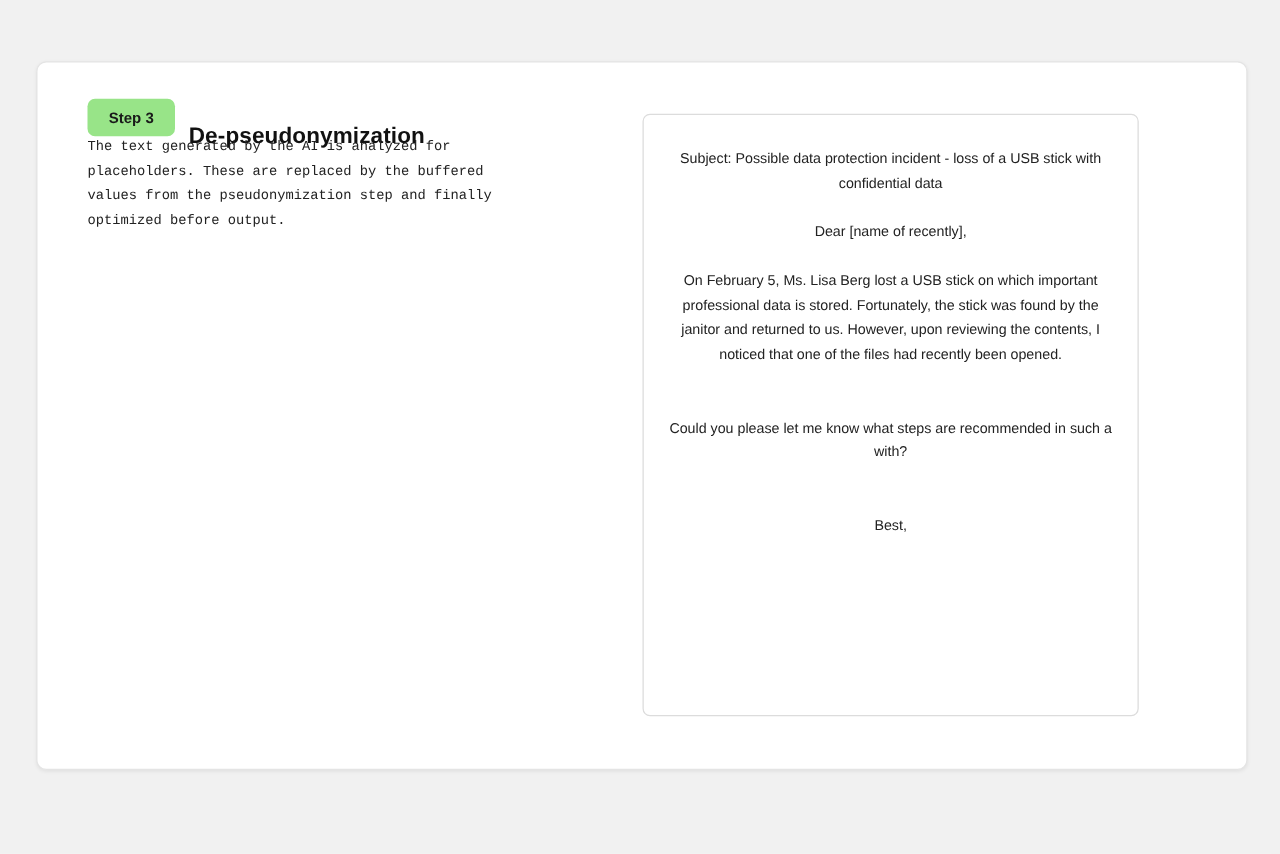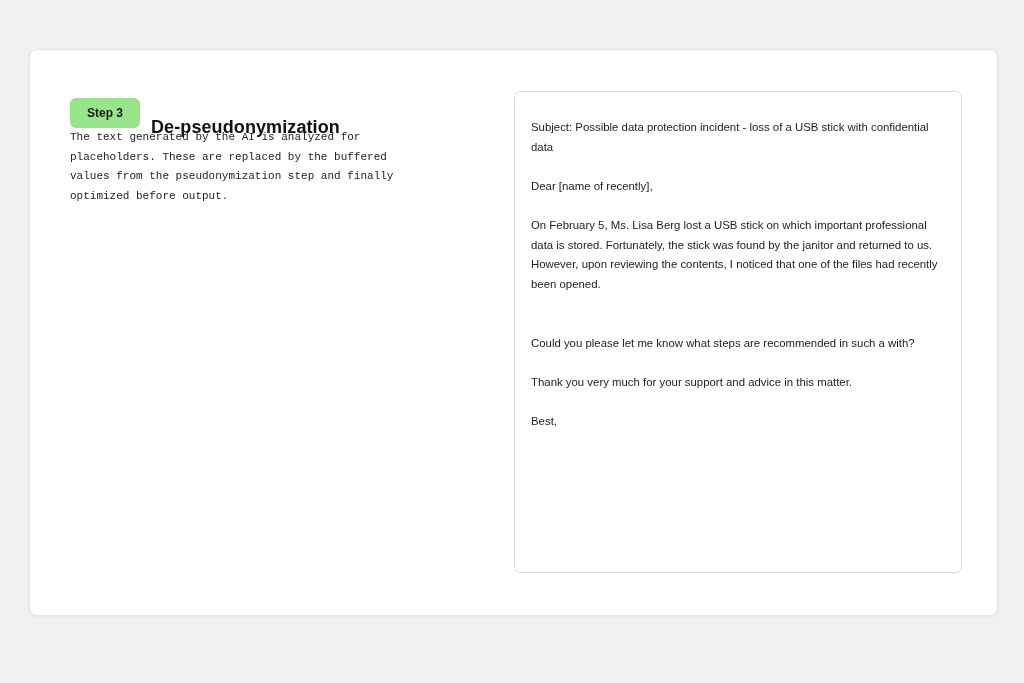--- a/index.html
+++ b/index.html
@@ -20,21 +20,21 @@
       height: 567px;
       background: #ffffff;
       border: 1px solid #e4e4e4;
       border-radius: 8px;
       box-shadow: 0 1px 3px rgba(0,0,0,0.06);
       box-sizing: border-box;
     }
     .left {
       position: absolute;
       left: 40px;
-      top: 48px;
+      top: 29px;
       width: 345px;
     }
     .header {
       display: flex;
       align-items: center;
       height: 30px;
     }
     .badge {
       background: #98e488;
       color: #1a1a1a;
@@ -59,26 +59,27 @@
     .desc {
       font-size: 11px;
       line-height: 19.7px;
       color: #222;
       font-family: Liberation Mono, monospace;
     }
     .output-box {
       position: absolute;
       left: 484px;
       top: 41px;
-      width: 448px;
+      width: 397px;
       height: 482px;
       border: 1px solid #dcdcdc;
       border-radius: 6px;
       box-sizing: border-box;
       padding: 26px 16px 0 16px;
+      text-align: center;
     }
     .output-box p {
       margin: 0;
       font-size: 11.4px;
       line-height: 19.6px;
       color: #222;
     }
     .gap { height: 19.6px; }
   </style>
 </head>
@@ -96,17 +97,16 @@
   <div class="output-box">
     <p>Subject: Possible data protection incident - loss of a USB stick with confidential data</p>
     <div class="gap"></div>
     <p>Dear [name of recently],</p>
     <div class="gap"></div>
     <p>On February 5, Ms. Lisa Berg lost a USB stick on which important professional data is stored. Fortunately, the stick was found by the janitor and returned to us. However, upon reviewing the contents, I noticed that one of the files had recently been opened.</p>
     <div class="gap"></div>
     <div class="gap"></div>
     <p>Could you please let me know what steps are recommended in such a with?</p>
     <div class="gap"></div>
-    <p>Thank you very much for your support and advice in this matter.</p>
     <div class="gap"></div>
     <p>Best,</p>
   </div>
 </div>
 
 </body></html>

